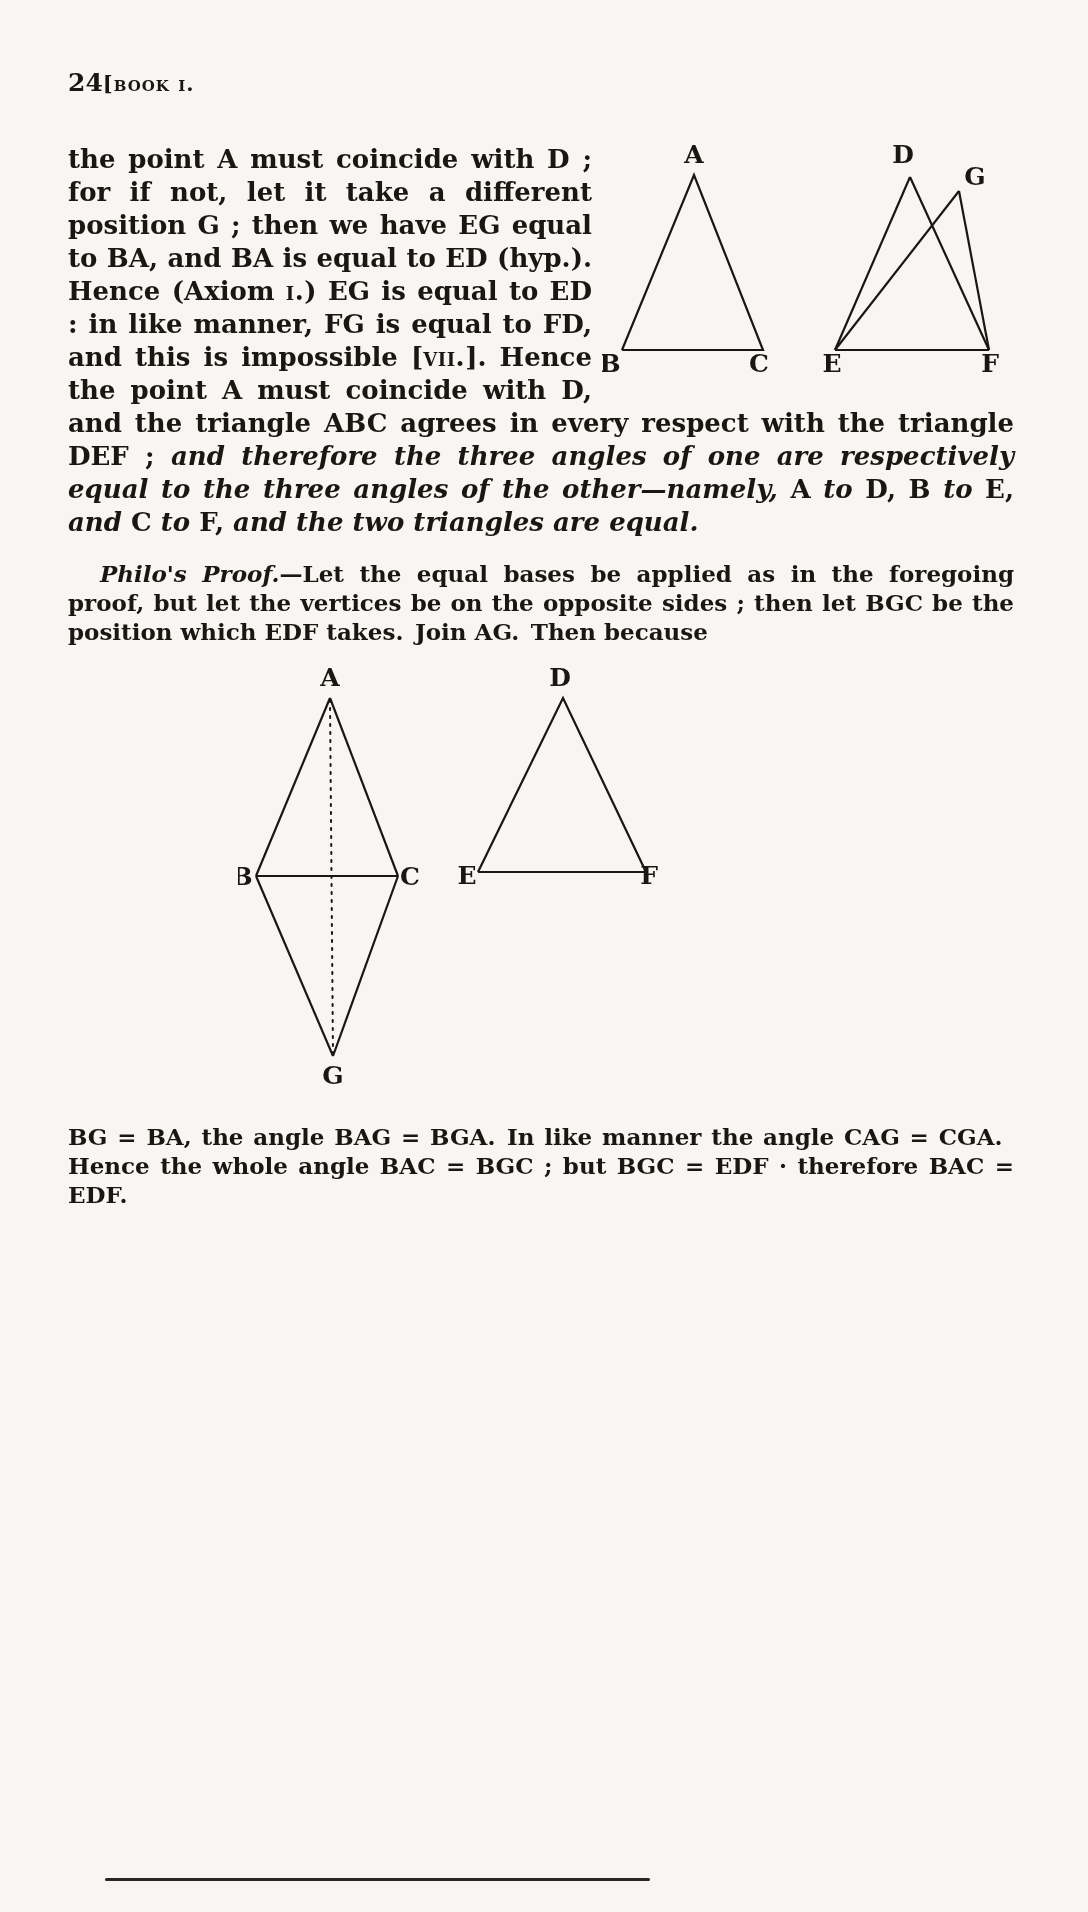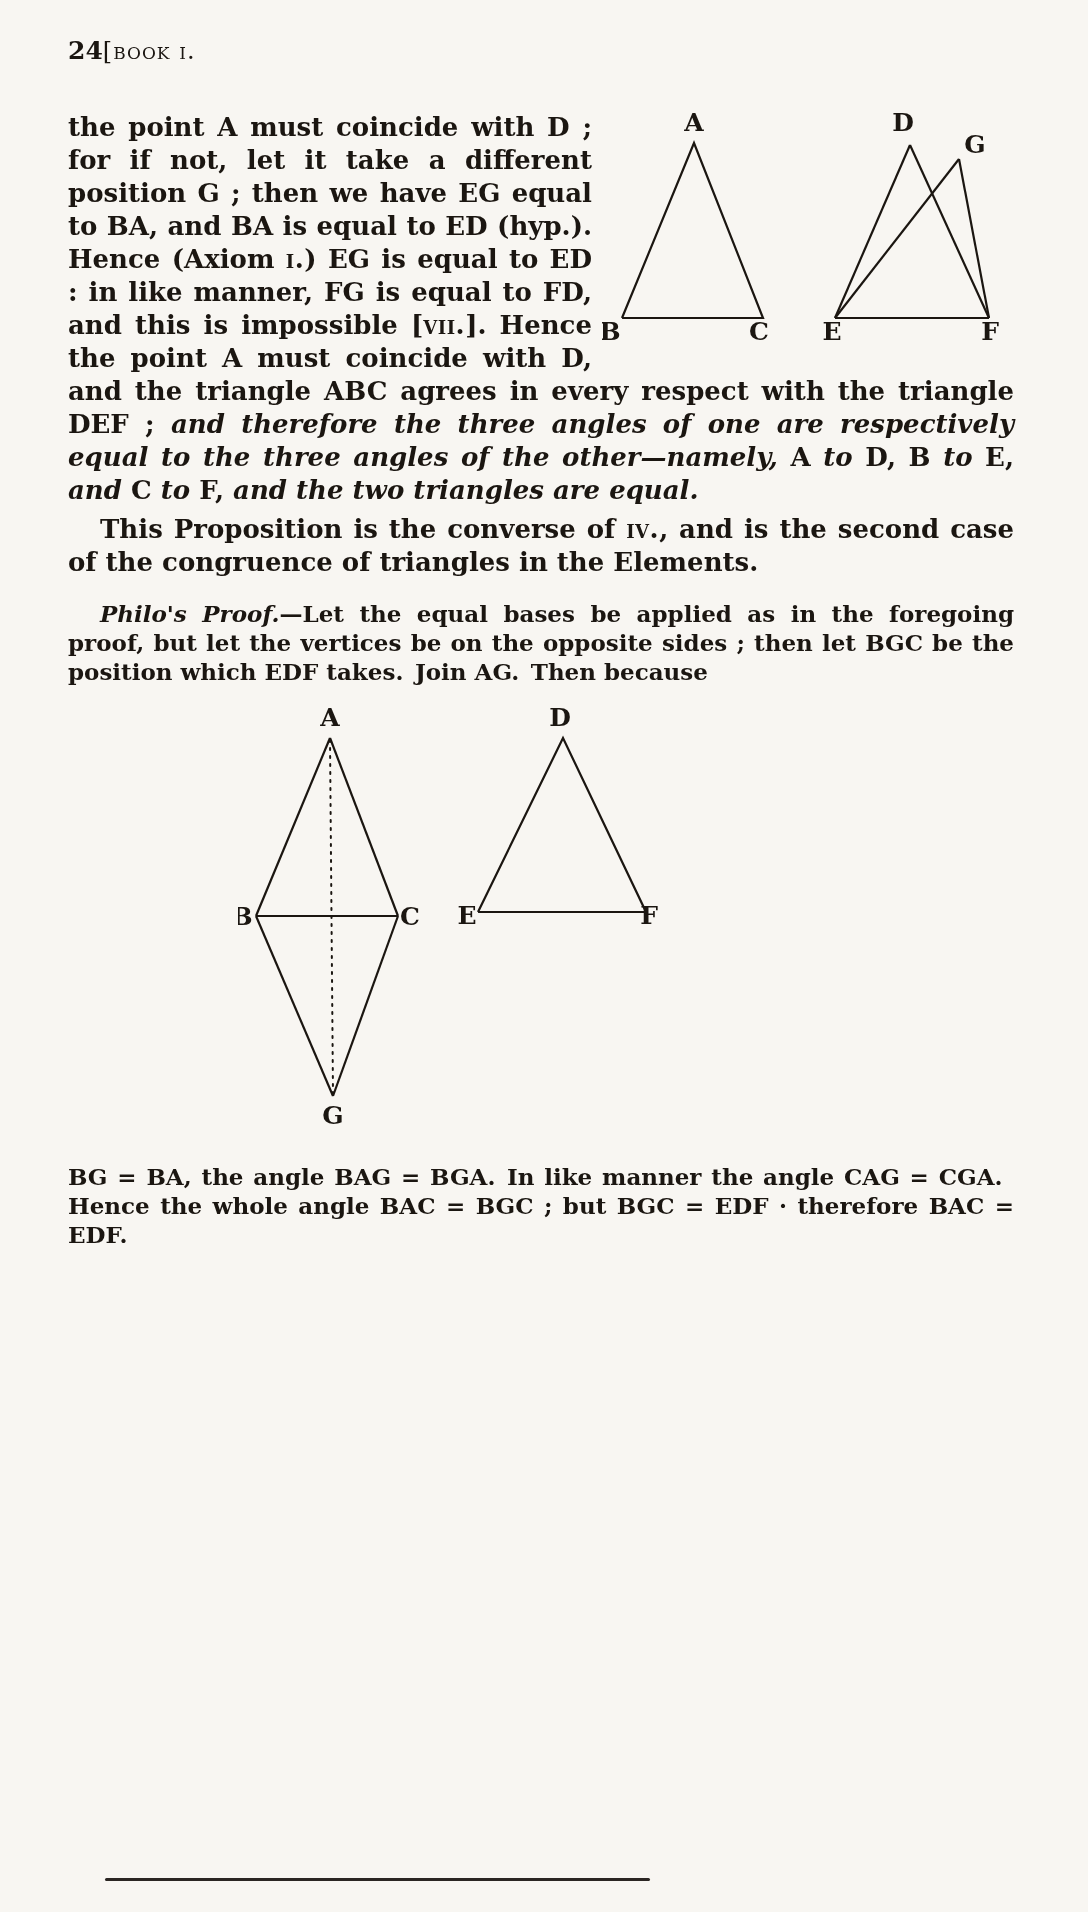--- a/index.html
+++ b/index.html
@@ -5,36 +5,36 @@
   html,body{margin:0;padding:0;}
   body{
     width:1088px;height:1912px;
     background:#f8f6f2;
     color:#1b1611;
     font-family:"DejaVu Serif","Liberation Serif",serif;
     position:relative;
     overflow:hidden;
   }
   .page{
-    padding:36px 74px 0 68px;
+    padding:68px 74px 0 68px;
     position:relative;
   }
   
   .header{
     display:flex;
     align-items:baseline;
     margin-bottom:46px;
   }
   .page-num{font-size:25px;font-weight:700;}
   .running-title{
     flex:1;text-align:center;
     font-size:29px;font-weight:700;letter-spacing:2px;
   }
   .book-marker{
-    font-size:24px;font-weight:400;
+    font-size:21px;font-weight:700;
     font-variant:small-caps;letter-spacing:1px;
   }
   
   .para{
     font-size:26px;line-height:33px;
     font-weight:700;
     text-align:justify;
     margin:0;
   }
   .para.small{
@@ -111,23 +111,20 @@
         <text x="373" y="42" text-anchor="middle">G</text>
         <text x="230" y="229" text-anchor="middle">E</text>
         <text x="388" y="229" text-anchor="middle">F</text>
       </svg>
     </span>
     <span>the point A must coincide with D ; for if not, let it take a different position G ; then we have EG equal to BA, and BA is equal to ED (hyp.).  Hence (Axiom </span><span class="sc">i.</span><span>) EG is equal to ED :  in like manner, FG is equal to FD, and this is impossible [</span><span class="sc">vii.</span><span>].  Hence the point A must coincide with D, and the triangle ABC agrees in every respect with the triangle DEF ; </span><span class="it">and therefore the three angles of one are respectively equal to the three angles of the other—namely,</span><span> A </span><span class="it">to</span><span> D, B </span><span class="it">to</span><span> E, </span><span class="it">and</span><span> C </span><span class="it">to</span><span> F, </span><span class="it">and the two triangles are equal.</span>
   </p>
 
   <div class="clear"></div>
 
-  <p class="para para2 indent">
-    <span>This Proposition is the converse of </span><span class="sc">iv.</span><span>, and is the second case of the congruence of triangles in the Elements.</span>
-  </p>
 
   <p class="para small para3 indent">
     <span class="it">Philo's Proof.</span><span>—Let the equal bases be applied as in the foregoing proof, but let the vertices be on the opposite sides ; then let BGC be the position which EDF takes. Join AG. Then because</span>
   </p>
 
   <div class="fig2block">
     <svg class="fig" width="430" height="430" viewBox="0 0 430 430">
 
       <line x1="92" y1="32" x2="18" y2="210"></line>
       <line x1="92" y1="32" x2="160" y2="210"></line>

